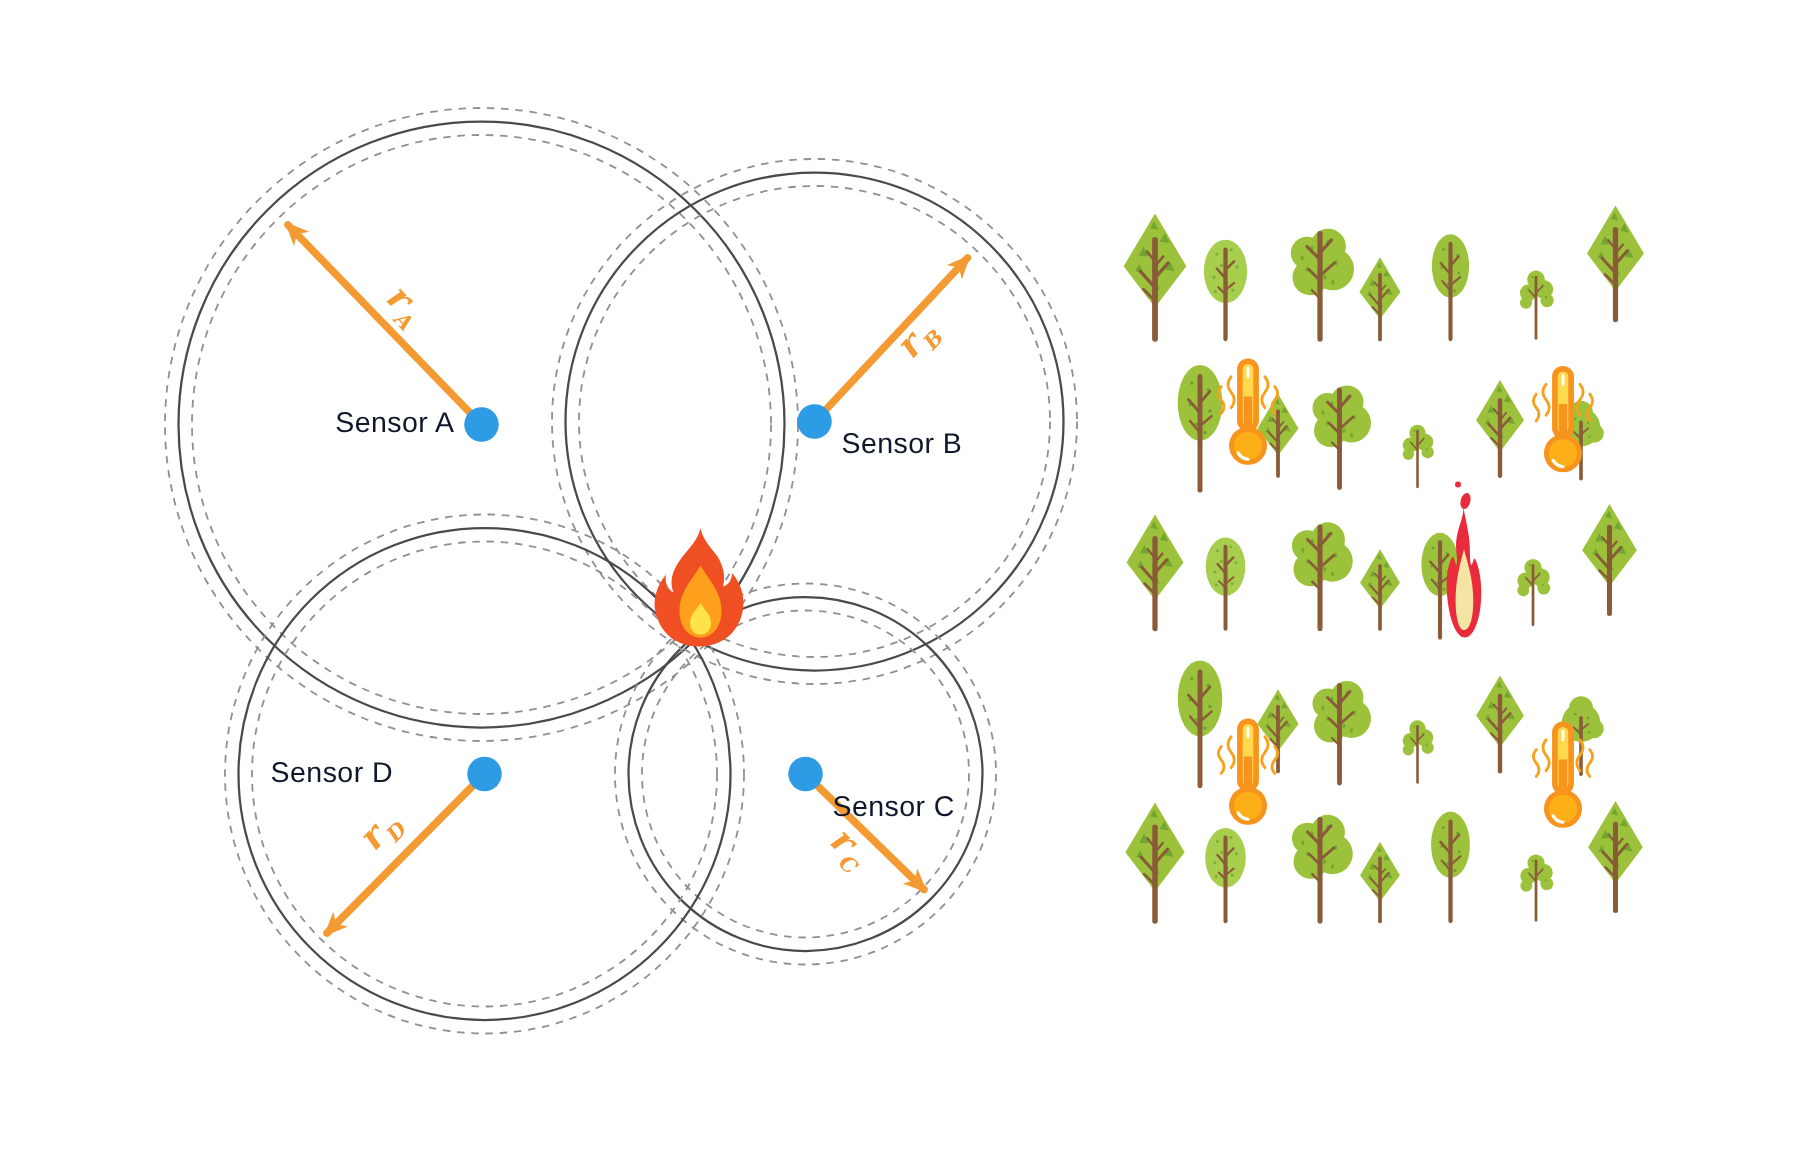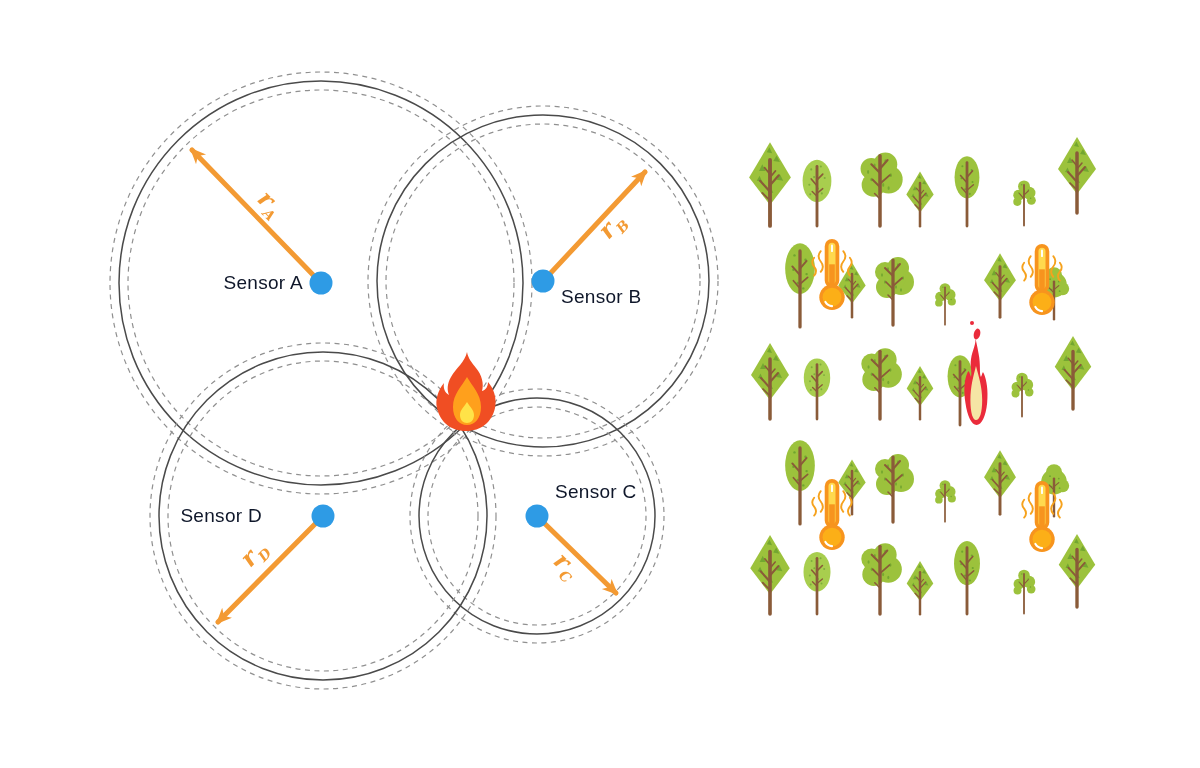--- a/index.html
+++ b/index.html
@@ -69,21 +69,21 @@
         C54 36 52 40 48 41 C50 34 48 25 42 18 C38 13 34 8 33 2 Z"></path>
       <path fill="#FFA01C" d="M33 27 C28 36 19 44 19 57 C19 68 25 75 33 75
         C41 75 47 68 47 57 C47 44 38 36 33 27 Z"></path>
       <path fill="#FFE348" d="M33 52 C30 57 26 60 26 65 C26 70 29 73 33 73
         C37 73 40 70 40 65 C40 60 36 57 33 52 Z"></path>
     </g>
   </svg>
 
   <div class="sensor-label" style="right:897px;top:270px">Sensor A</div>
   <div class="sensor-label" style="left:561px;top:284px">Sensor B</div>
-  <div class="sensor-label" style="left:555px;top:479px">Sensor C</div>
+  <div class="sensor-label" style="left:555px;top:526px">Sensor C</div>
   <div class="sensor-label" style="right:938px;top:503px">Sensor D</div>
 
   <div class="r-label" style="left:270px;top:204px;--rot:45deg">
     <span>r</span><sub>A</sub>
   </div>
   <div class="r-label" style="left:612px;top:226px;--rot:-47deg">
     <span>r</span><sub>B</sub>
   </div>
   <div class="r-label" style="left:566px;top:566px;--rot:44deg">
     <span>r</span><sub>C</sub>

